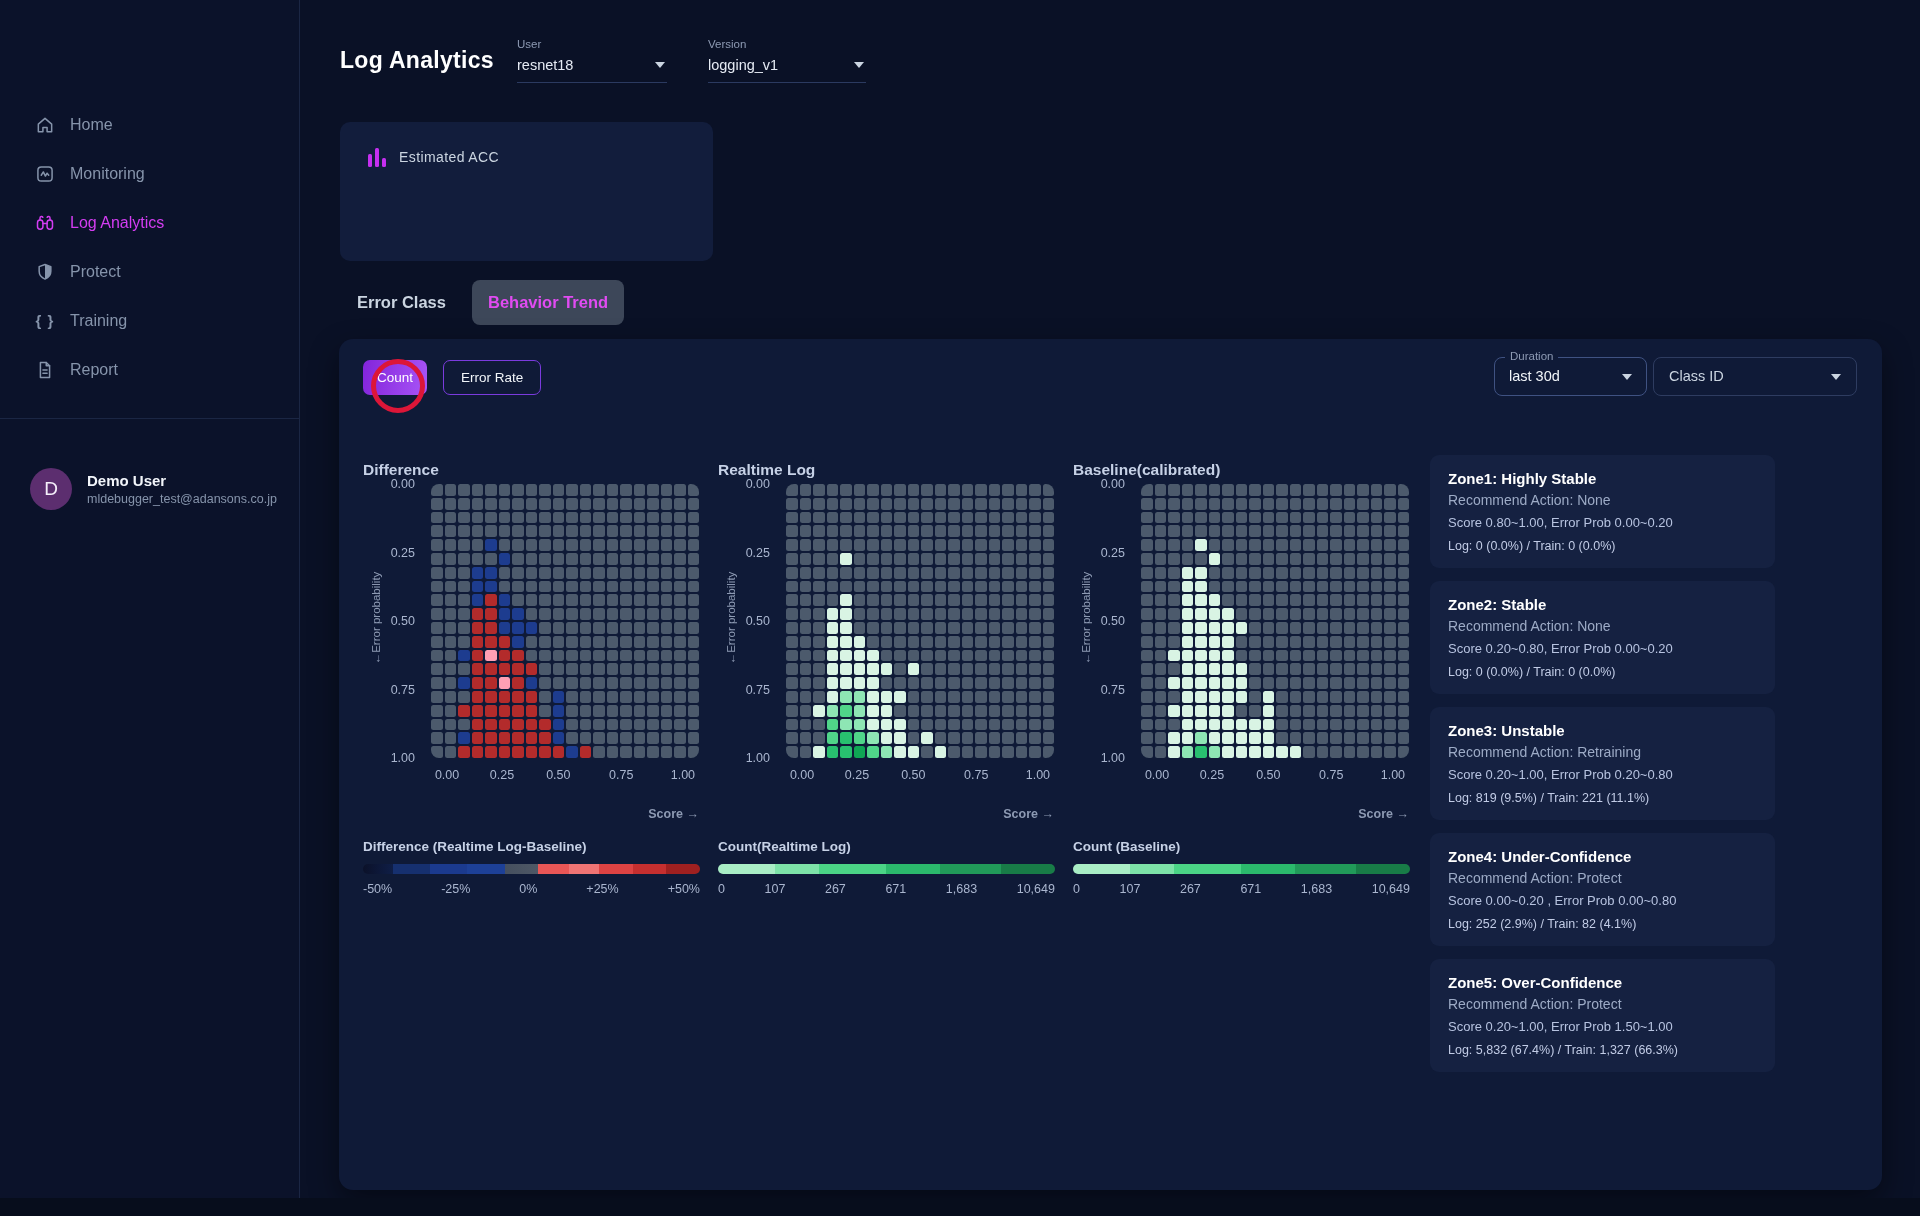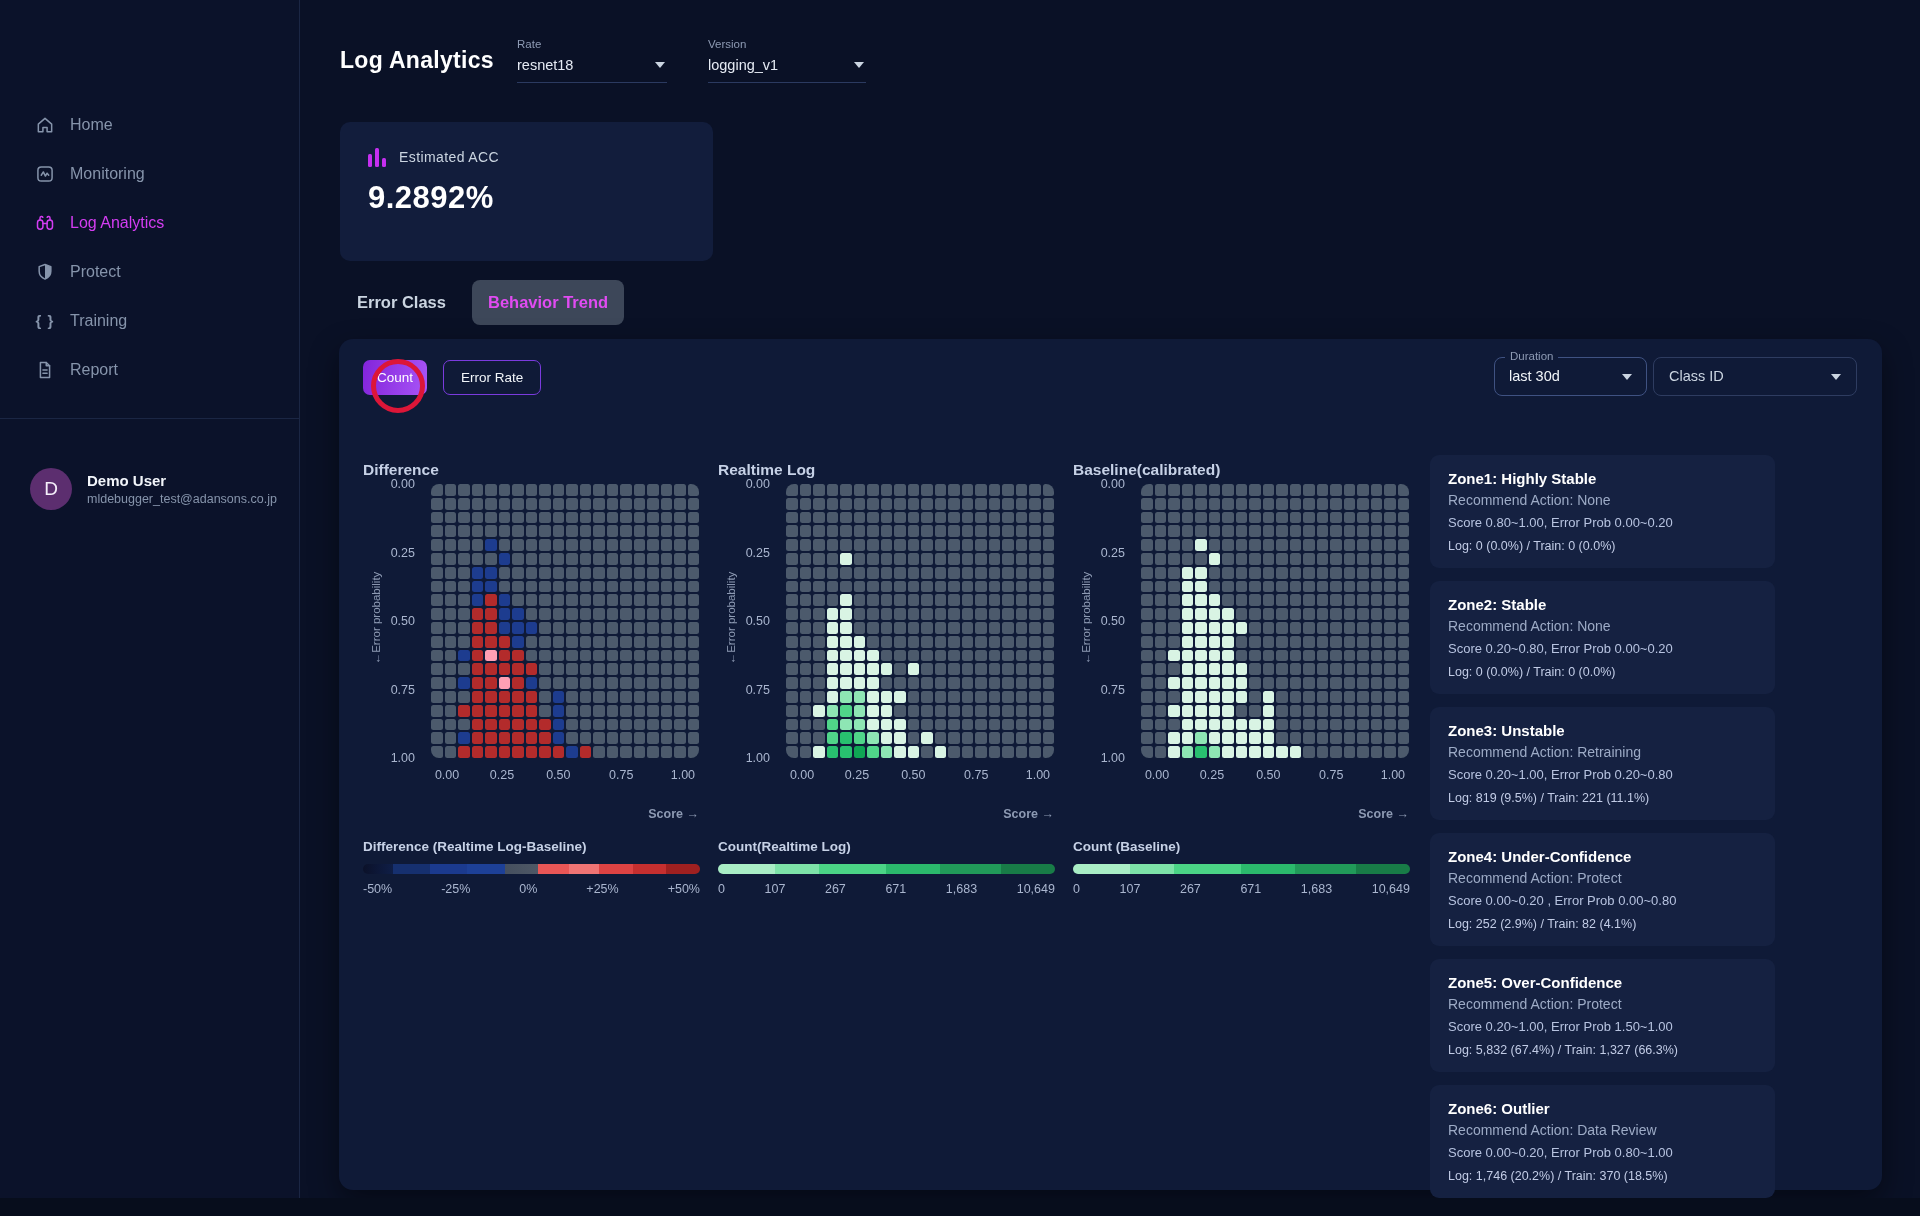--- a/index.html
+++ b/index.html
@@ -182,21 +182,21 @@
     <div>
       <div class="user-name">Demo User</div>
       <div class="user-email">mldebugger_test@adansons.co.jp</div>
     </div>
   </div>
 </div>
 
 <div class="page-title">Log Analytics</div>
 
 <div class="select-group" id="model-select">
-  <div class="select-label">Rate</div>
+  <div class="select-label">User</div>
   <div class="select-value-row">
     <span class="select-value">resnet18</span>
     <span class="caret"></span>
   </div>
 </div>
 
 <div class="select-group" id="version-select">
   <div class="select-label">Version</div>
   <div class="select-value-row">
     <span class="select-value">logging_v1</span>
@@ -206,21 +206,20 @@
 
 <div class="acc-card">
   <div class="acc-head">
     <span class="bars-icon">
         <span class="b1"></span>
         <span class="b2"></span>
         <span class="b3"></span>
       </span>
     <span class="acc-label">Estimated ACC</span>
   </div>
-  <div class="acc-value">9.2892%</div>
 </div>
 
 <div class="tabs">
   <div class="tab">Error Class</div>
   <div class="tab active">Behavior Trend</div>
 </div>
 
 <div class="panel">
 
   <button class="count-btn">Count</button>
@@ -1556,22 +1555,16 @@
       <div class="zone-action">Recommend Action: Protect</div>
       <div class="zone-range">Score 0.00~0.20 , Error Prob 0.00~0.80</div>
       <div class="zone-stats">Log: 252 (2.9%) / Train: 82 (4.1%)</div>
     </div>
     <div class="zone-card">
       <div class="zone-title">Zone5: Over-Confidence</div>
       <div class="zone-action">Recommend Action: Protect</div>
       <div class="zone-range">Score 0.20~1.00, Error Prob 1.50~1.00</div>
       <div class="zone-stats">Log: 5,832 (67.4%) / Train: 1,327 (66.3%)</div>
     </div>
-    <div class="zone-card">
-      <div class="zone-title">Zone6: Outlier</div>
-      <div class="zone-action">Recommend Action: Data Review</div>
-      <div class="zone-range">Score 0.00~0.20, Error Prob 0.80~1.00</div>
-      <div class="zone-stats">Log: 1,746 (20.2%) / Train: 370 (18.5%)</div>
-    </div>
   </div>
 </div>
 
 <div class="bottom-strip"></div>
 
 </body></html>

